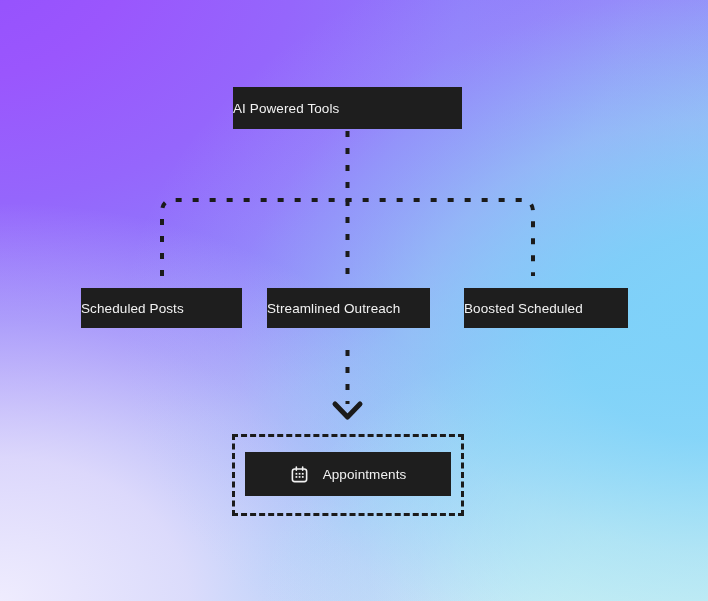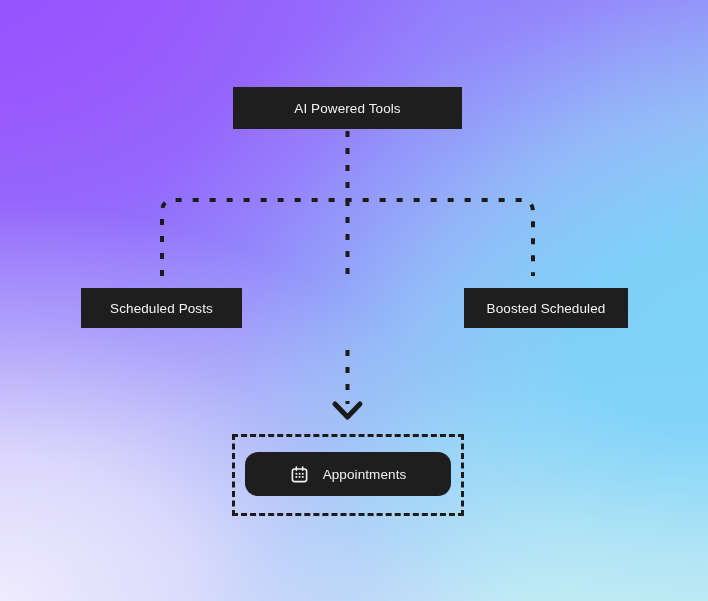--- a/index.html
+++ b/index.html
@@ -37,21 +37,21 @@
     pointer-events: none;
   }
 
   
   .node {
     position: absolute;
     background: #1e1e1e;
     color: #f2f2f2;
     display: flex;
     align-items: center;
-    justify-content: center;
+    justify-content: flex-start;
     font-size: 13.5px;
     letter-spacing: 0.1px;
     white-space: nowrap;
     box-sizing: border-box;
   }
   .node-label {
     display: block;
   }
 
   #node-root {
@@ -89,21 +89,20 @@
     border: 3px dashed #1b1b1b;
     box-sizing: border-box;
   }
   #node-appointments {
     left: 245px;
     top: 452px;
     width: 206px;
     height: 44px;
     gap: 14px;
     justify-content: center;
-    border-radius: 13px;
   }
   .cal-icon {
     width: 19px;
     height: 19px;
     display: block;
     flex: 0 0 auto;
   }
 </style>
 </head>
 <body>
@@ -124,20 +123,23 @@
   </svg>
 
   <div class="node" id="node-root">
     <span class="node-label">AI Powered Tools</span>
   </div>
 
   <div class="node" id="node-child-0">
     <span class="node-label">Scheduled Posts</span>
   </div>
 
+  <div class="node" id="node-child-1">
+    <span class="node-label">Streamlined Outreach</span>
+  </div>
 
   <div class="node" id="node-child-2">
     <span class="node-label">Boosted Scheduled</span>
   </div>
 
   <div id="group-appointments"></div>
 
   <div class="node" id="node-appointments">
     <svg class="cal-icon" viewBox="0 0 24 24">
       <rect x="3" y="5" width="18" height="16" rx="3" ry="3" fill="none" stroke="#f2f2f2" stroke-width="2"></rect>

